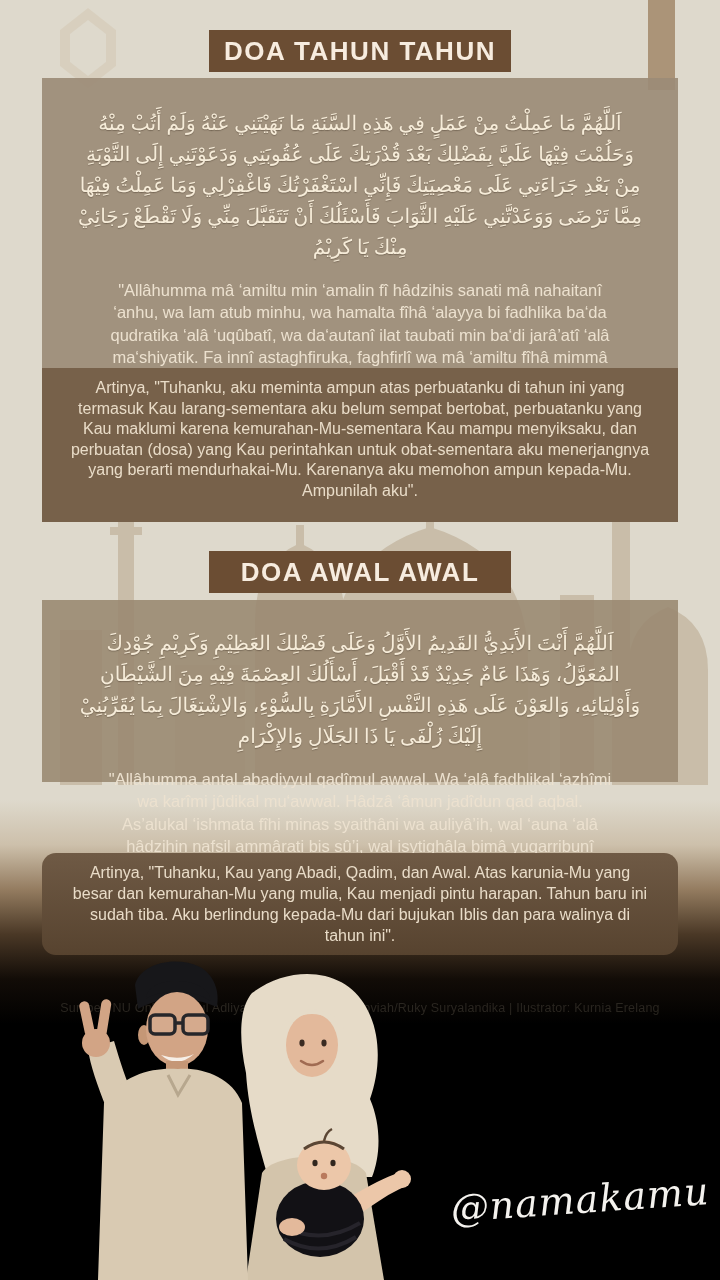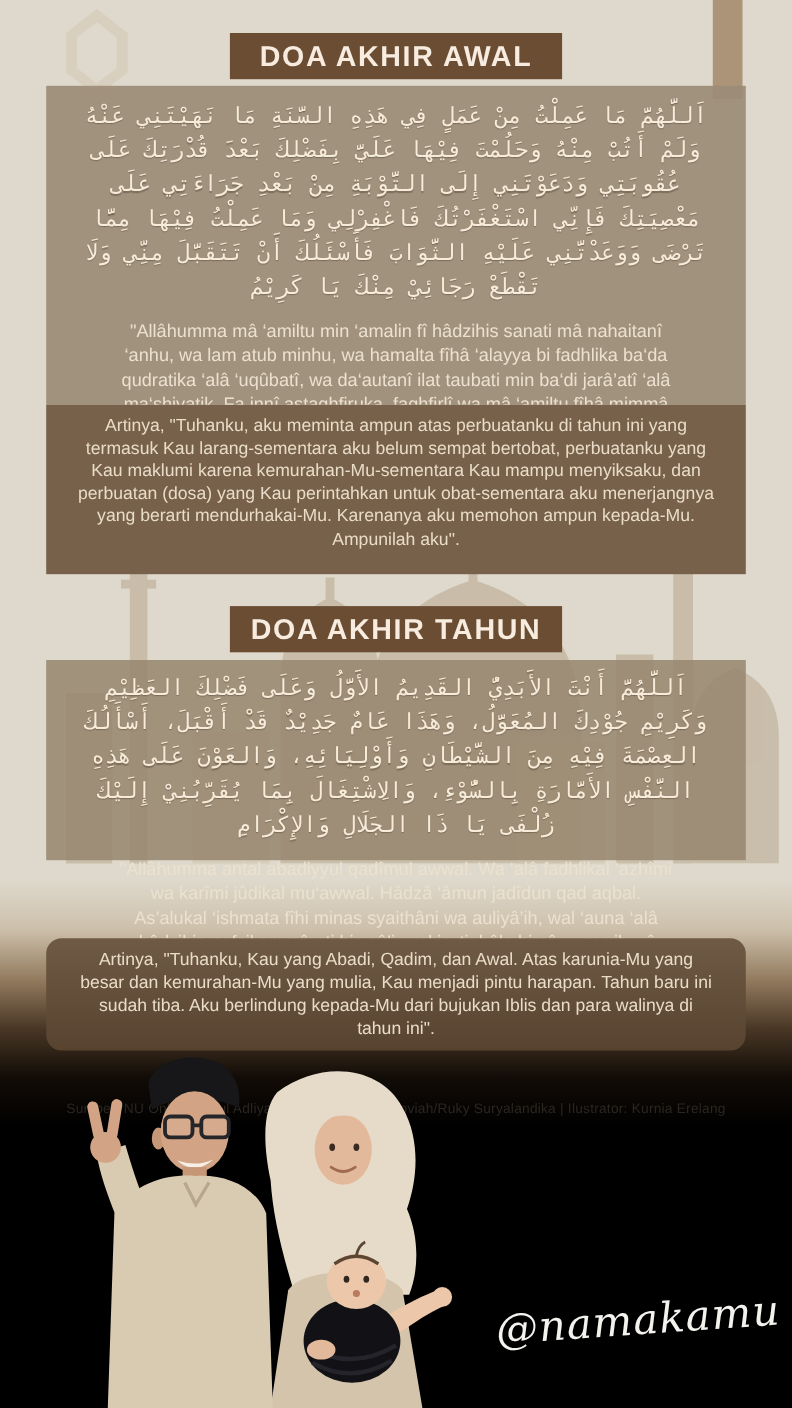--- a/index.html
+++ b/index.html
@@ -22,22 +22,22 @@
   .t1{top:30px}.t2{top:551px}
   .panel{position:absolute;left:42px;width:636px;box-sizing:border-box;text-align:center;}
   .panel-light{background:rgba(156,140,119,0.93);}
   .p1{top:78px;height:290px;padding:14px 18px 0 18px;}
   .p3{top:600px;height:182px;padding:12px 18px 0 18px;background:rgba(152,135,112,0.88);}
   .panel-dark{background:#77614a;color:#e9dcc8;}
   .p2{top:368px;height:154px;padding:10px 28px;}
   .p4{top:853px;height:102px;padding:9px 28px;border-radius:14px;
       background:linear-gradient(180deg,#6f5a45 0%,#57432f 100%);}
   .arabic{
-    direction:rtl;margin:0;color:#f6ecd9;font-size:20px;line-height:31px;
-    font-family:Liberation Mono, monospace;
+    direction:rtl;margin:16px;color:#f6ecd9;font-size:20px;line-height:31px;
+    font-family:Liberation Serif, serif;
     text-shadow:0 1px 1px rgba(90,75,60,.5);
   }
   .latin{margin:12px 0 0 0;padding:0 48px;color:#ece1cf;font-size:16.5px;line-height:22.4px;}
   .meaning{margin:0;font-size:16px;line-height:20.5px;}
   .p4 .meaning{line-height:21px;}
   .credits{
     position:absolute;left:0;top:1001px;width:720px;text-align:center;
     color:#2a2620;font-size:12.5px;white-space:nowrap;letter-spacing:.2px;
   }
   .photo{position:absolute;left:40px;top:955px;width:420px;height:325px;}
@@ -74,34 +74,34 @@
       <polygon points="606,62 621,20 636,62"></polygon>
       <path d="M628,215 Q628,168 668,152 Q708,168 708,215 L708,330 L628,330 Z"></path>
     </g>
     <g fill="#cfc4b0" opacity="0.6">
       <rect x="175" y="210" width="70" height="125"></rect>
       <rect x="470" y="220" width="80" height="115"></rect>
     </g>
   </svg>
 
   <div class="title-bar t1">
-    <span>DOA AKHIR AWAL</span>
+    <span>DOA TAHUN TAHUN</span>
   </div>
 
   <div class="panel panel-light p1">
     <p class="arabic" dir="rtl" lang="ar">اَللَّهُمَّ مَا عَمِلْتُ مِنْ عَمَلٍ فِي هَذِهِ السَّنَةِ مَا نَهَيْتَنِي عَنْهُ وَلَمْ أَتُبْ مِنْهُ وَحَلُمْتَ فِيْهَا عَلَيَّ بِفَضْلِكَ بَعْدَ قُدْرَتِكَ عَلَى عُقُوبَتِي وَدَعَوْتَنِي إِلَى التَّوْبَةِ مِنْ بَعْدِ جَرَاءَتِي عَلَى مَعْصِيَتِكَ فَإِنِّي اسْتَغْفَرْتُكَ فَاغْفِرْلِي وَمَا عَمِلْتُ فِيْهَا مِمَّا تَرْضَى وَوَعَدْتَّنِي عَلَيْهِ الثَّوَابَ فَأَسْئَلُكَ أَنْ تَتَقَبَّلَ مِنِّي وَلَا تَقْطَعْ رَجَائِيْ مِنْكَ يَا كَرِيْمُ</p>
     <p class="latin">"Allâhumma mâ ‘amiltu min ‘amalin fî hâdzihis sanati mâ nahaitanî ‘anhu, wa lam atub minhu, wa hamalta fîhâ ‘alayya bi fadhlika ba‘da qudratika ‘alâ ‘uqûbatî, wa da‘autanî ilat taubati min ba‘di jarâ’atî ‘alâ ma‘shiyatik. Fa innî astaghfiruka, faghfirlî wa mâ ‘amiltu fîhâ mimmâ tardhâ, wa wa‘attanî ‘alaihits tsawâba, fa’as‘aluka an tataqabbala minnî wa lâ taqtha‘ rajâ’î minka yâ karîm."</p>
   </div>
 
   <div class="panel panel-dark p2">
     <p class="meaning">Artinya, "Tuhanku, aku meminta ampun atas perbuatanku di tahun ini yang termasuk Kau larang-sementara aku belum sempat bertobat, perbuatanku yang Kau maklumi karena kemurahan-Mu-sementara Kau mampu menyiksaku, dan perbuatan (dosa) yang Kau perintahkan untuk obat-sementara aku menerjangnya yang berarti mendurhakai-Mu. Karenanya aku memohon ampun kepada-Mu. Ampunilah aku".</p>
   </div>
 
   <div class="title-bar t2">
-    <span>DOA AKHIR TAHUN</span>
+    <span>DOA AWAL AWAL</span>
   </div>
 
   <div class="panel panel-light p3">
     <p class="arabic" dir="rtl" lang="ar">اَللَّهُمَّ أَنْتَ الأَبَدِيُّ القَدِيمُ الأَوَّلُ وَعَلَى فَضْلِكَ العَظِيْمِ وَكَرِيْمِ جُوْدِكَ المُعَوَّلُ، وَهَذَا عَامٌ جَدِيْدٌ قَدْ أَقْبَلَ، أَسْأَلُكَ العِصْمَةَ فِيْهِ مِنَ الشَّيْطَانِ وَأَوْلِيَائِهِ، وَالعَوْنَ عَلَى هَذِهِ النَّفْسِ الأَمَّارَةِ بِالسُّوْءِ، وَالاِشْتِغَالَ بِمَا يُقَرِّبُنِيْ إِلَيْكَ زُلْفَى يَا ذَا الجَلَالِ وَالإِكْرَامِ</p>
     <p class="latin">"Allâhumma antal abadiyyul qadîmul awwal. Wa ‘alâ fadhlikal ‘azhîmi wa karîmi jûdikal mu‘awwal. Hâdzâ ‘âmun jadîdun qad aqbal. As’alukal ‘ishmata fîhi minas syaithâni wa auliyâ’ih, wal ‘auna ‘alâ hâdzihin nafsil ammârati bis sû’i, wal isytighâla bimâ yuqarribunî ilaika zulfâ, yâ dzal jalâli wal ikrâm."</p>
   </div>
 
   <div class="panel panel-dark p4">
     <p class="meaning">Artinya, "Tuhanku, Kau yang Abadi, Qadim, dan Awal. Atas karunia-Mu yang besar dan kemurahan-Mu yang mulia, Kau menjadi pintu harapan. Tahun baru ini sudah tiba. Aku berlindung kepada-Mu dari bujukan Iblis dan para walinya di tahun ini".</p>
   </div>

